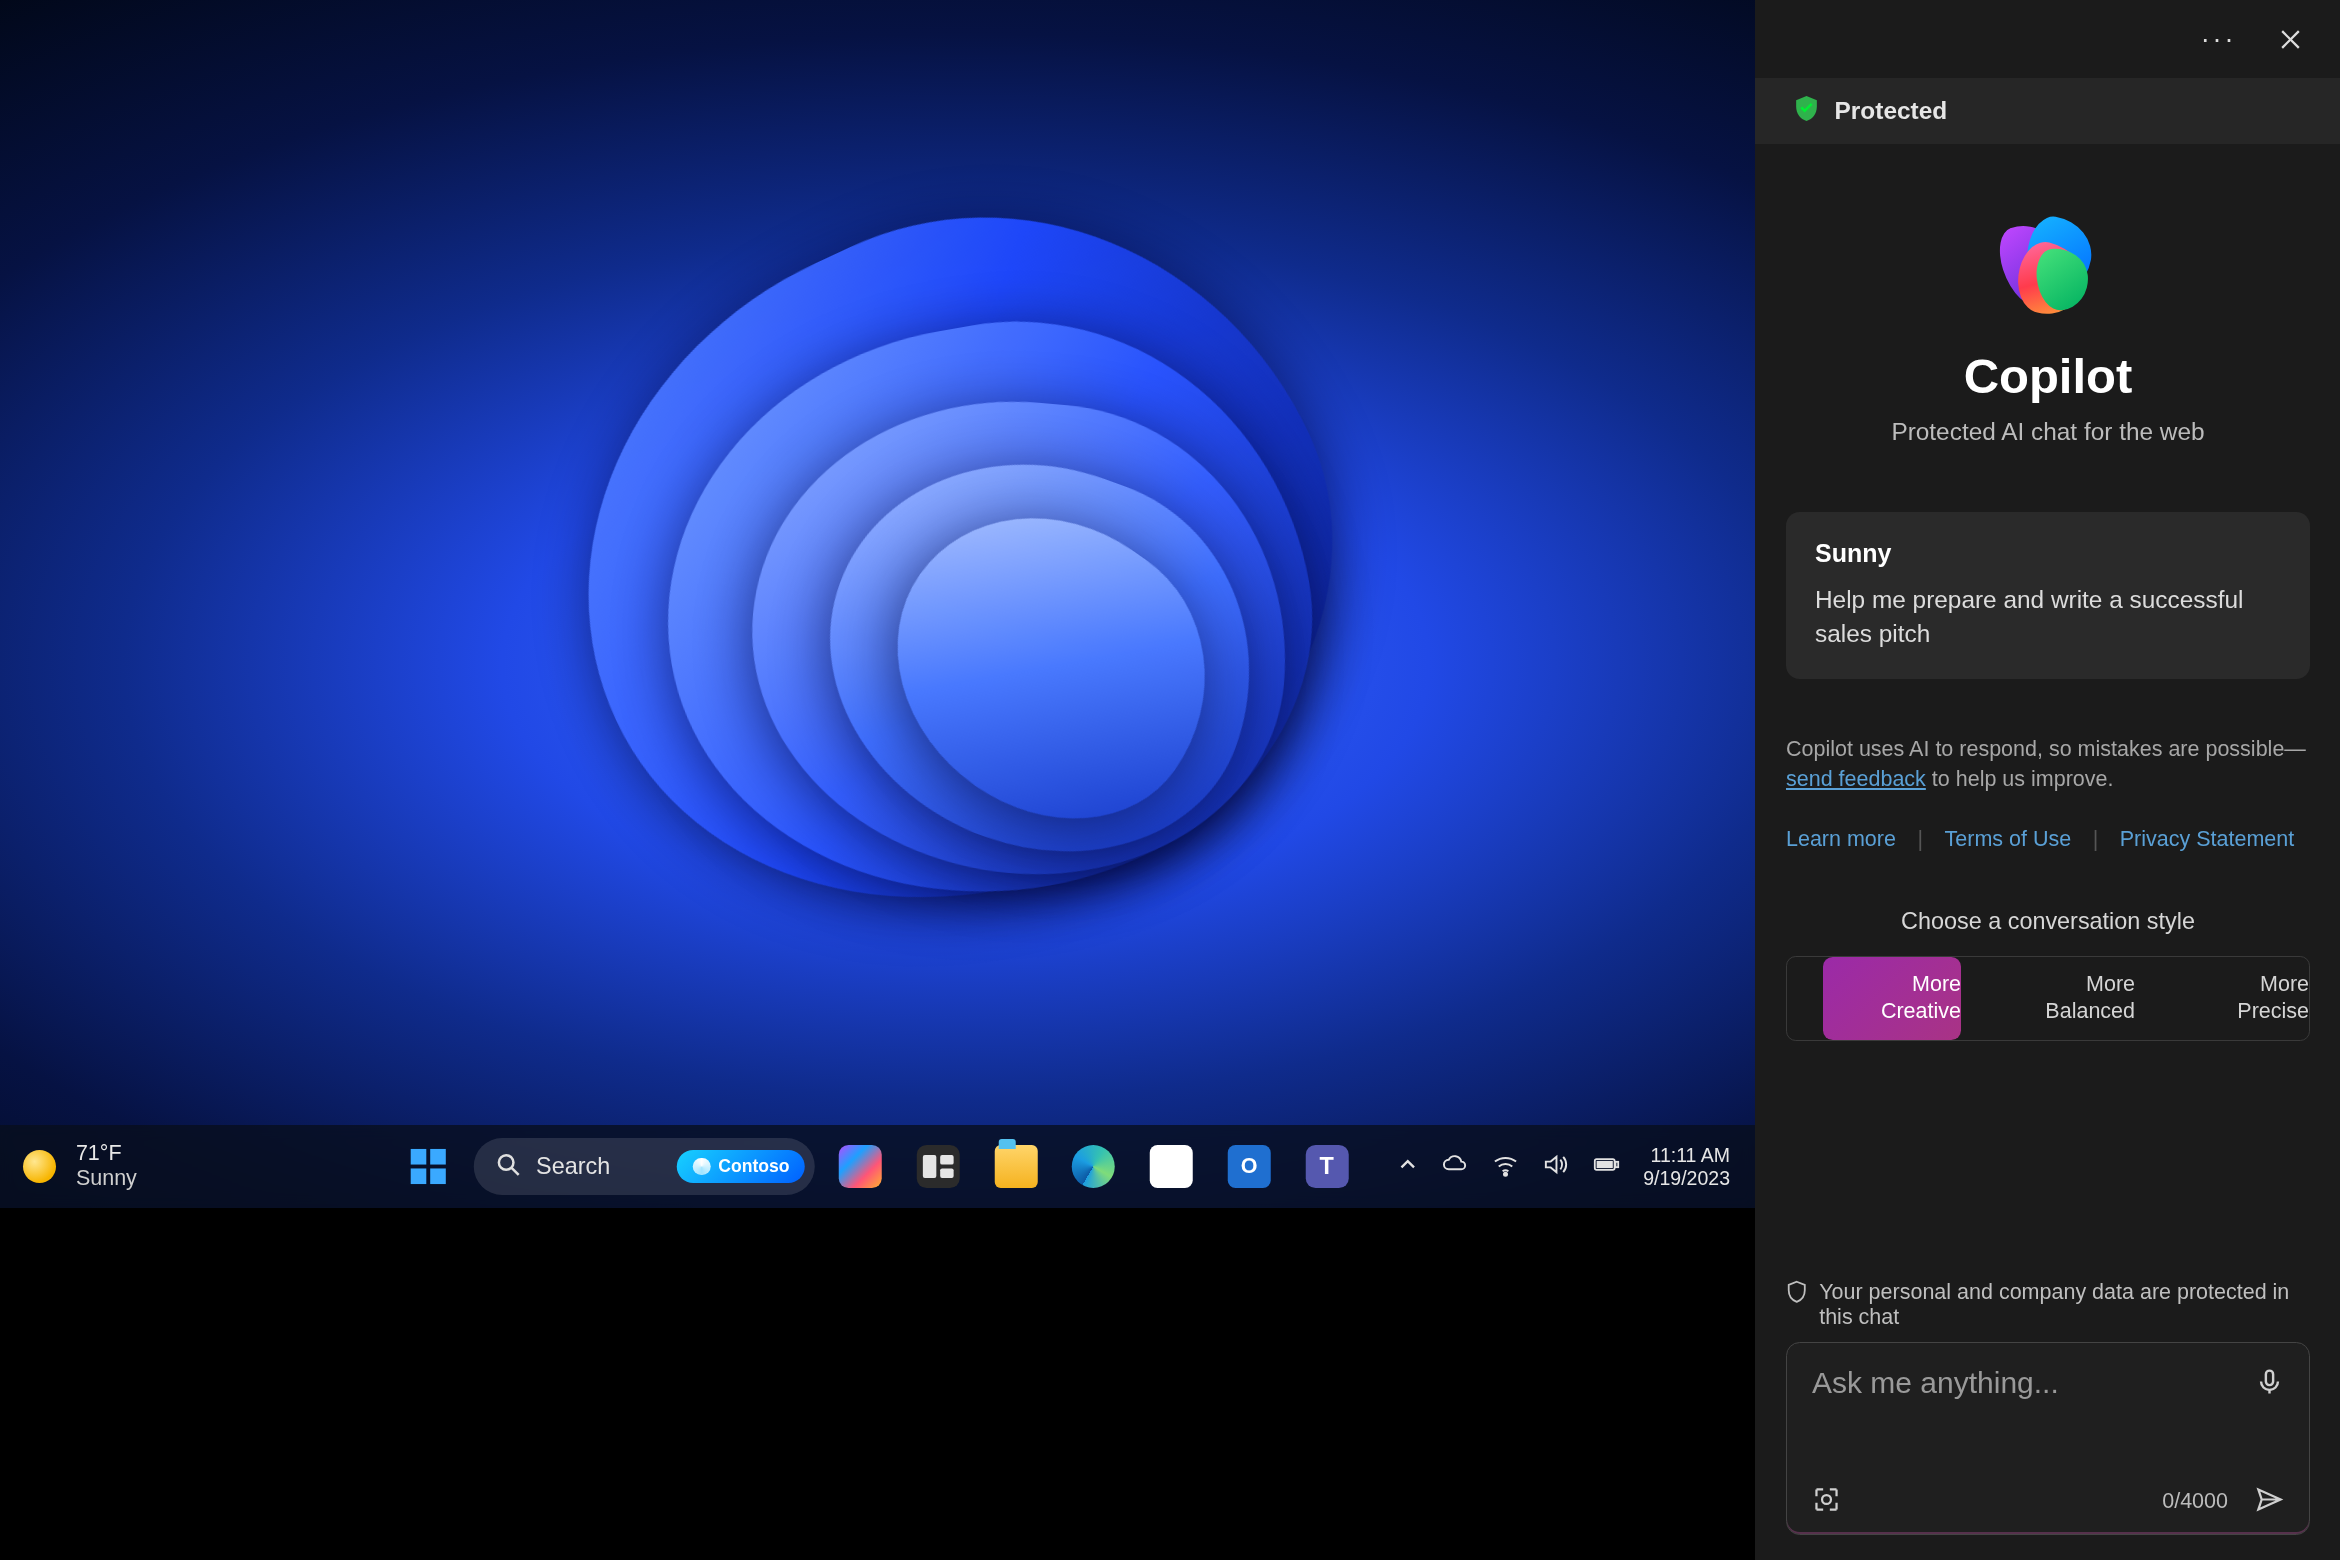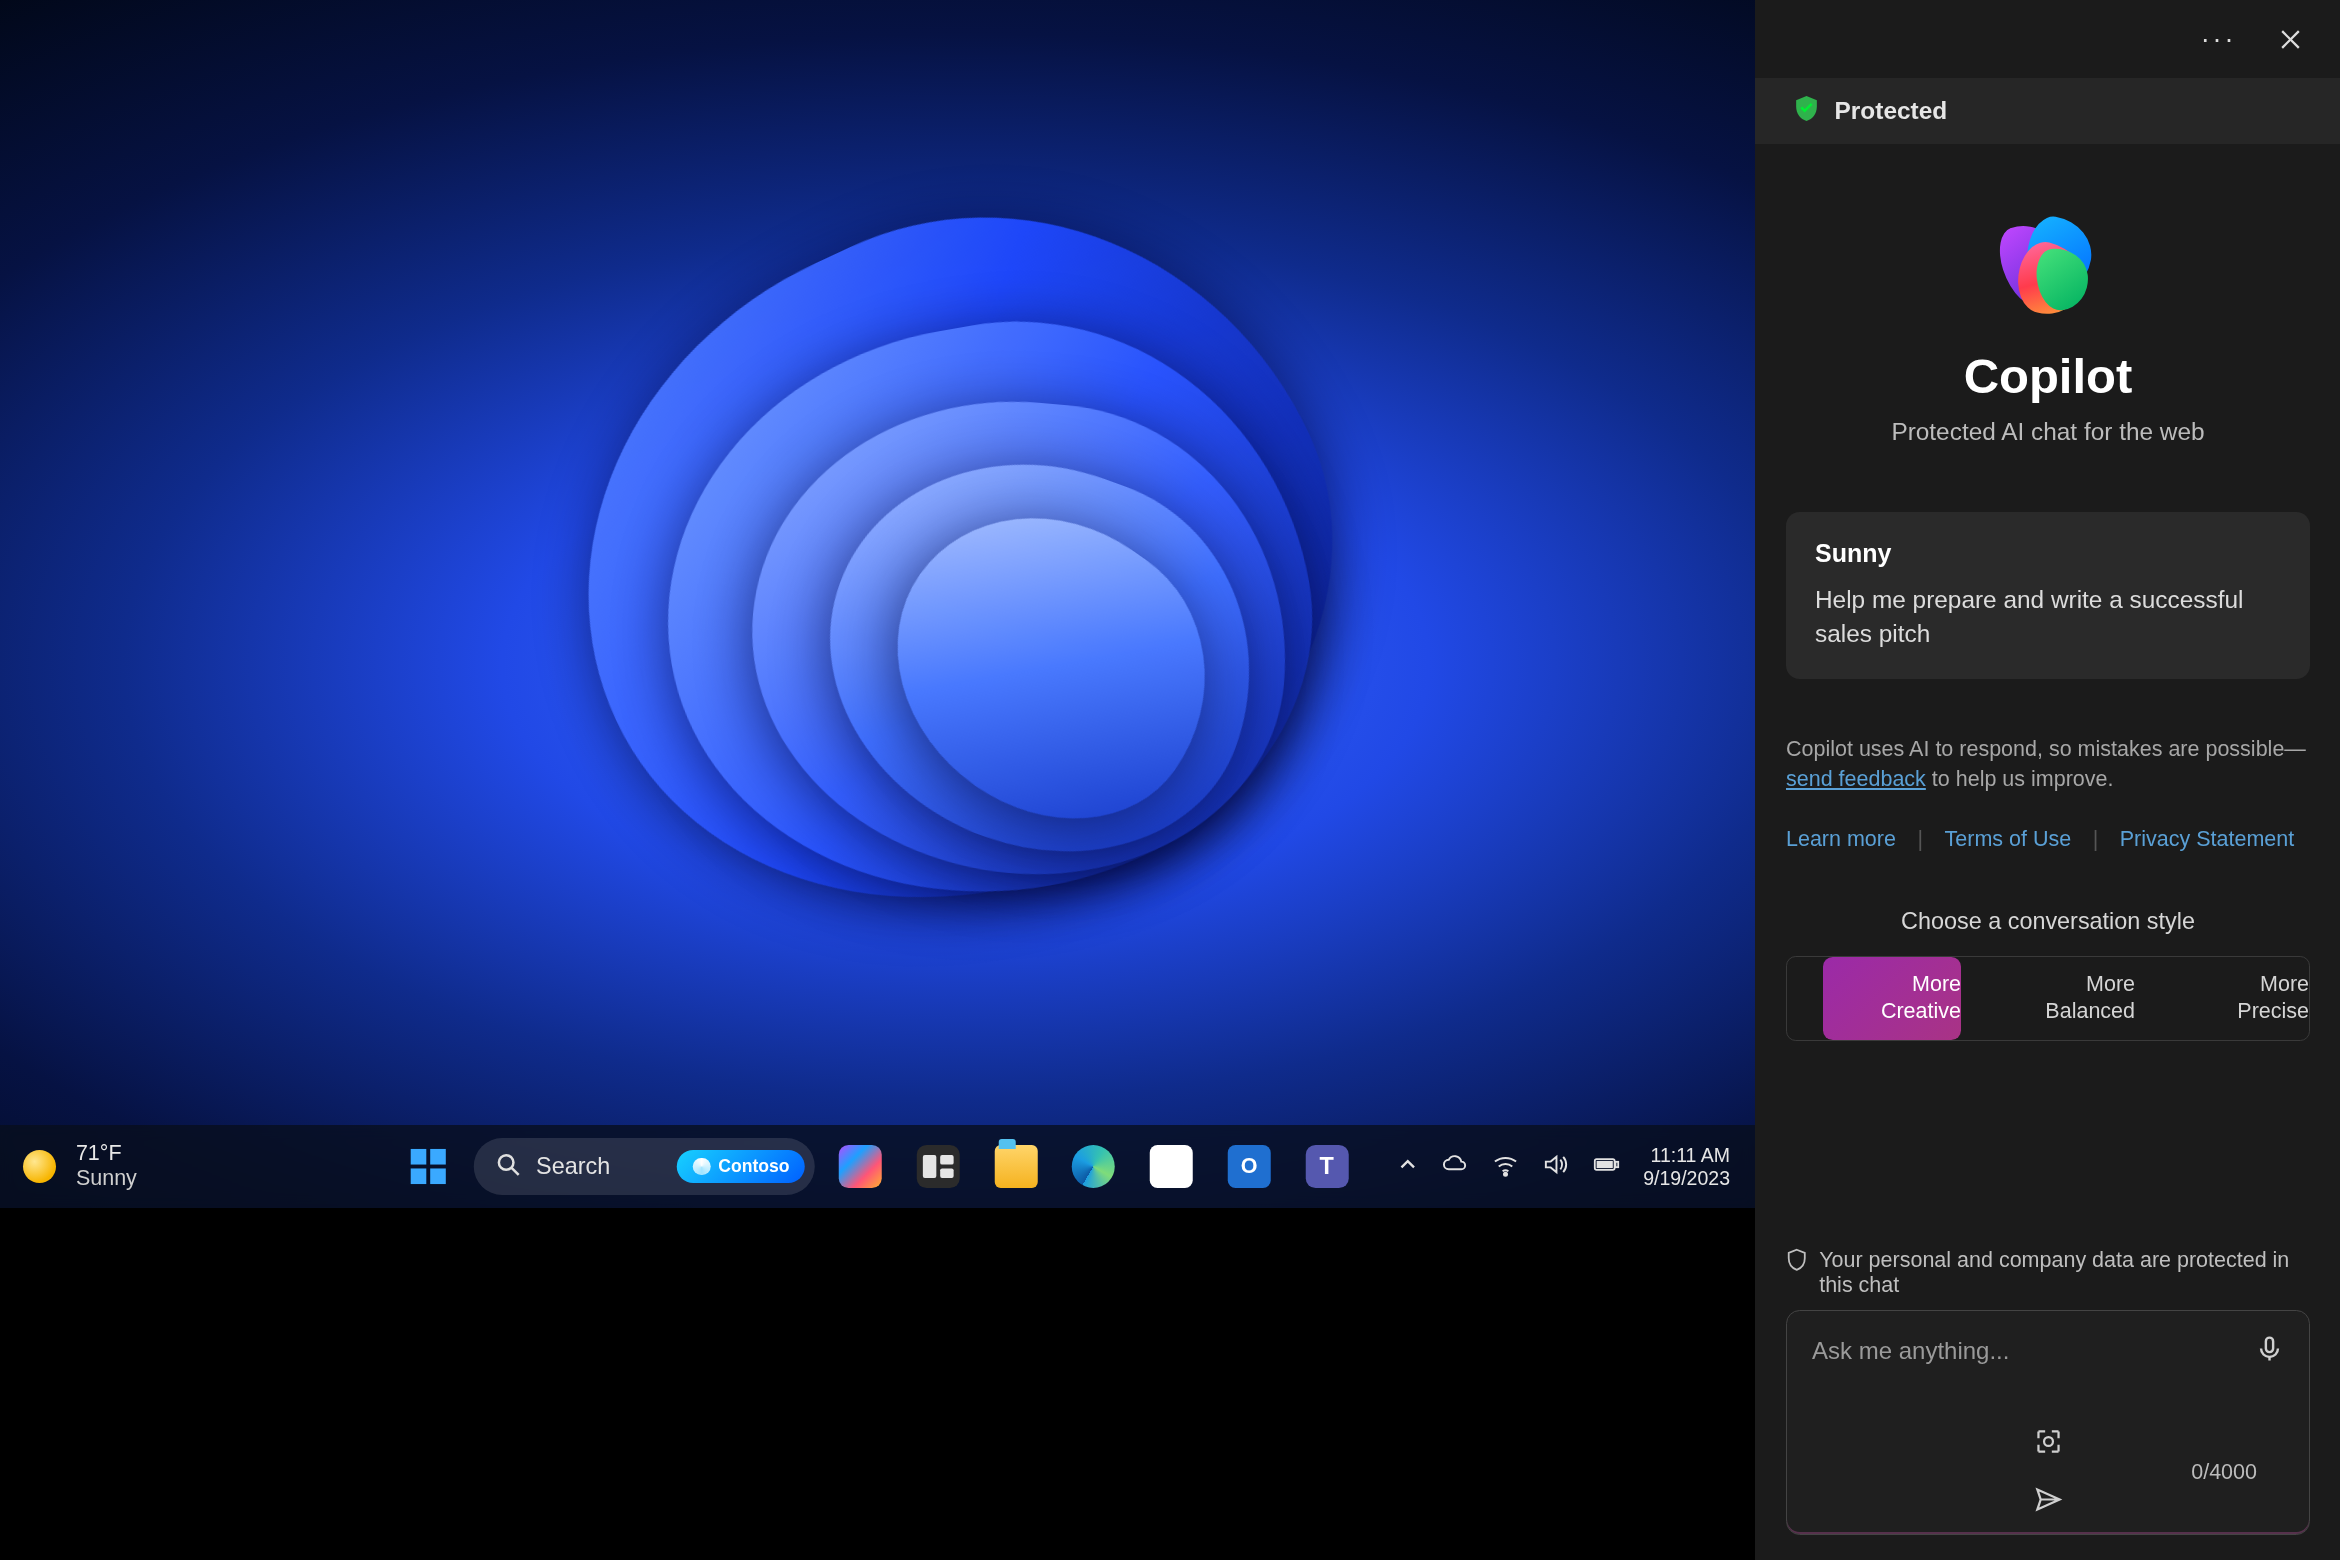--- a/index.html
+++ b/index.html
@@ -60,25 +60,25 @@
   .style-opt.active { background:linear-gradient(135deg,#9b2aa8,#a93385); color:#fff; border-radius:9.8px; }
 
   .spacer { flex:1; }
 
   .privacy-line { display:flex; gap:11.7px; align-items:flex-start; font-size:21.5px; color:#bfbfbf; margin-bottom:11.7px; }
   .priv-ico svg{width:21.5px;height:25px;stroke:#bfbfbf;stroke-width:2;fill:none;}
 
   .input-box { border:1px solid #444; border-radius:13.7px; background:#1f1f1f; padding:23.4px 25px 15.6px; margin-bottom:25px;
     box-shadow:inset 0 -2px 0 rgba(190,84,160,.35); }
   .input-top { display:flex; align-items:center; }
-  .ask { flex:1; background:transparent; border:none; outline:none; color:#7dd3fc; font-size:24px; }
+  .ask { flex:1; background:transparent; border:none; outline:none; color:#7dd3fc; font-size:30px; }
   .ask::placeholder{color:#9a9a9a;}
   .mic-ico,.img-ico,.send-ico{color:#d0d0d0;cursor:pointer;}
   .mic-ico svg,.img-ico svg,.send-ico svg{width:29px;height:29px;stroke:#d0d0d0;stroke-width:2;fill:none;}
-  .input-bottom { display:flex; align-items:center; margin-top:60px;flex-direction:column; }
+  .input-bottom { display:flex; align-items:center; margin-top:85px; }
   .counter { margin-left:auto; color:#bcbcbc; font-size:21.5px; margin-right:27px; }
 
   
   .taskbar { position:absolute; left:0; bottom:0; width:1755px; height:83px;
     background: rgba(8,14,28,.78); backdrop-filter: blur(7.8px);
     display:flex; align-items:center; color:#e8e8e8; }
   .weather { display:flex; align-items:center; gap:19.5px; padding-left:23.4px; }
   .sun { width:33px; height:33px; border-radius:50%; background:radial-gradient(circle at 35% 35%,#ffe790,#f7b500 70%); }
   .weather-text .temp{font-size:21.5px;line-height:1.1;}
   .weather-text .cond{font-size:21.5px;color:#cfcfcf;}

